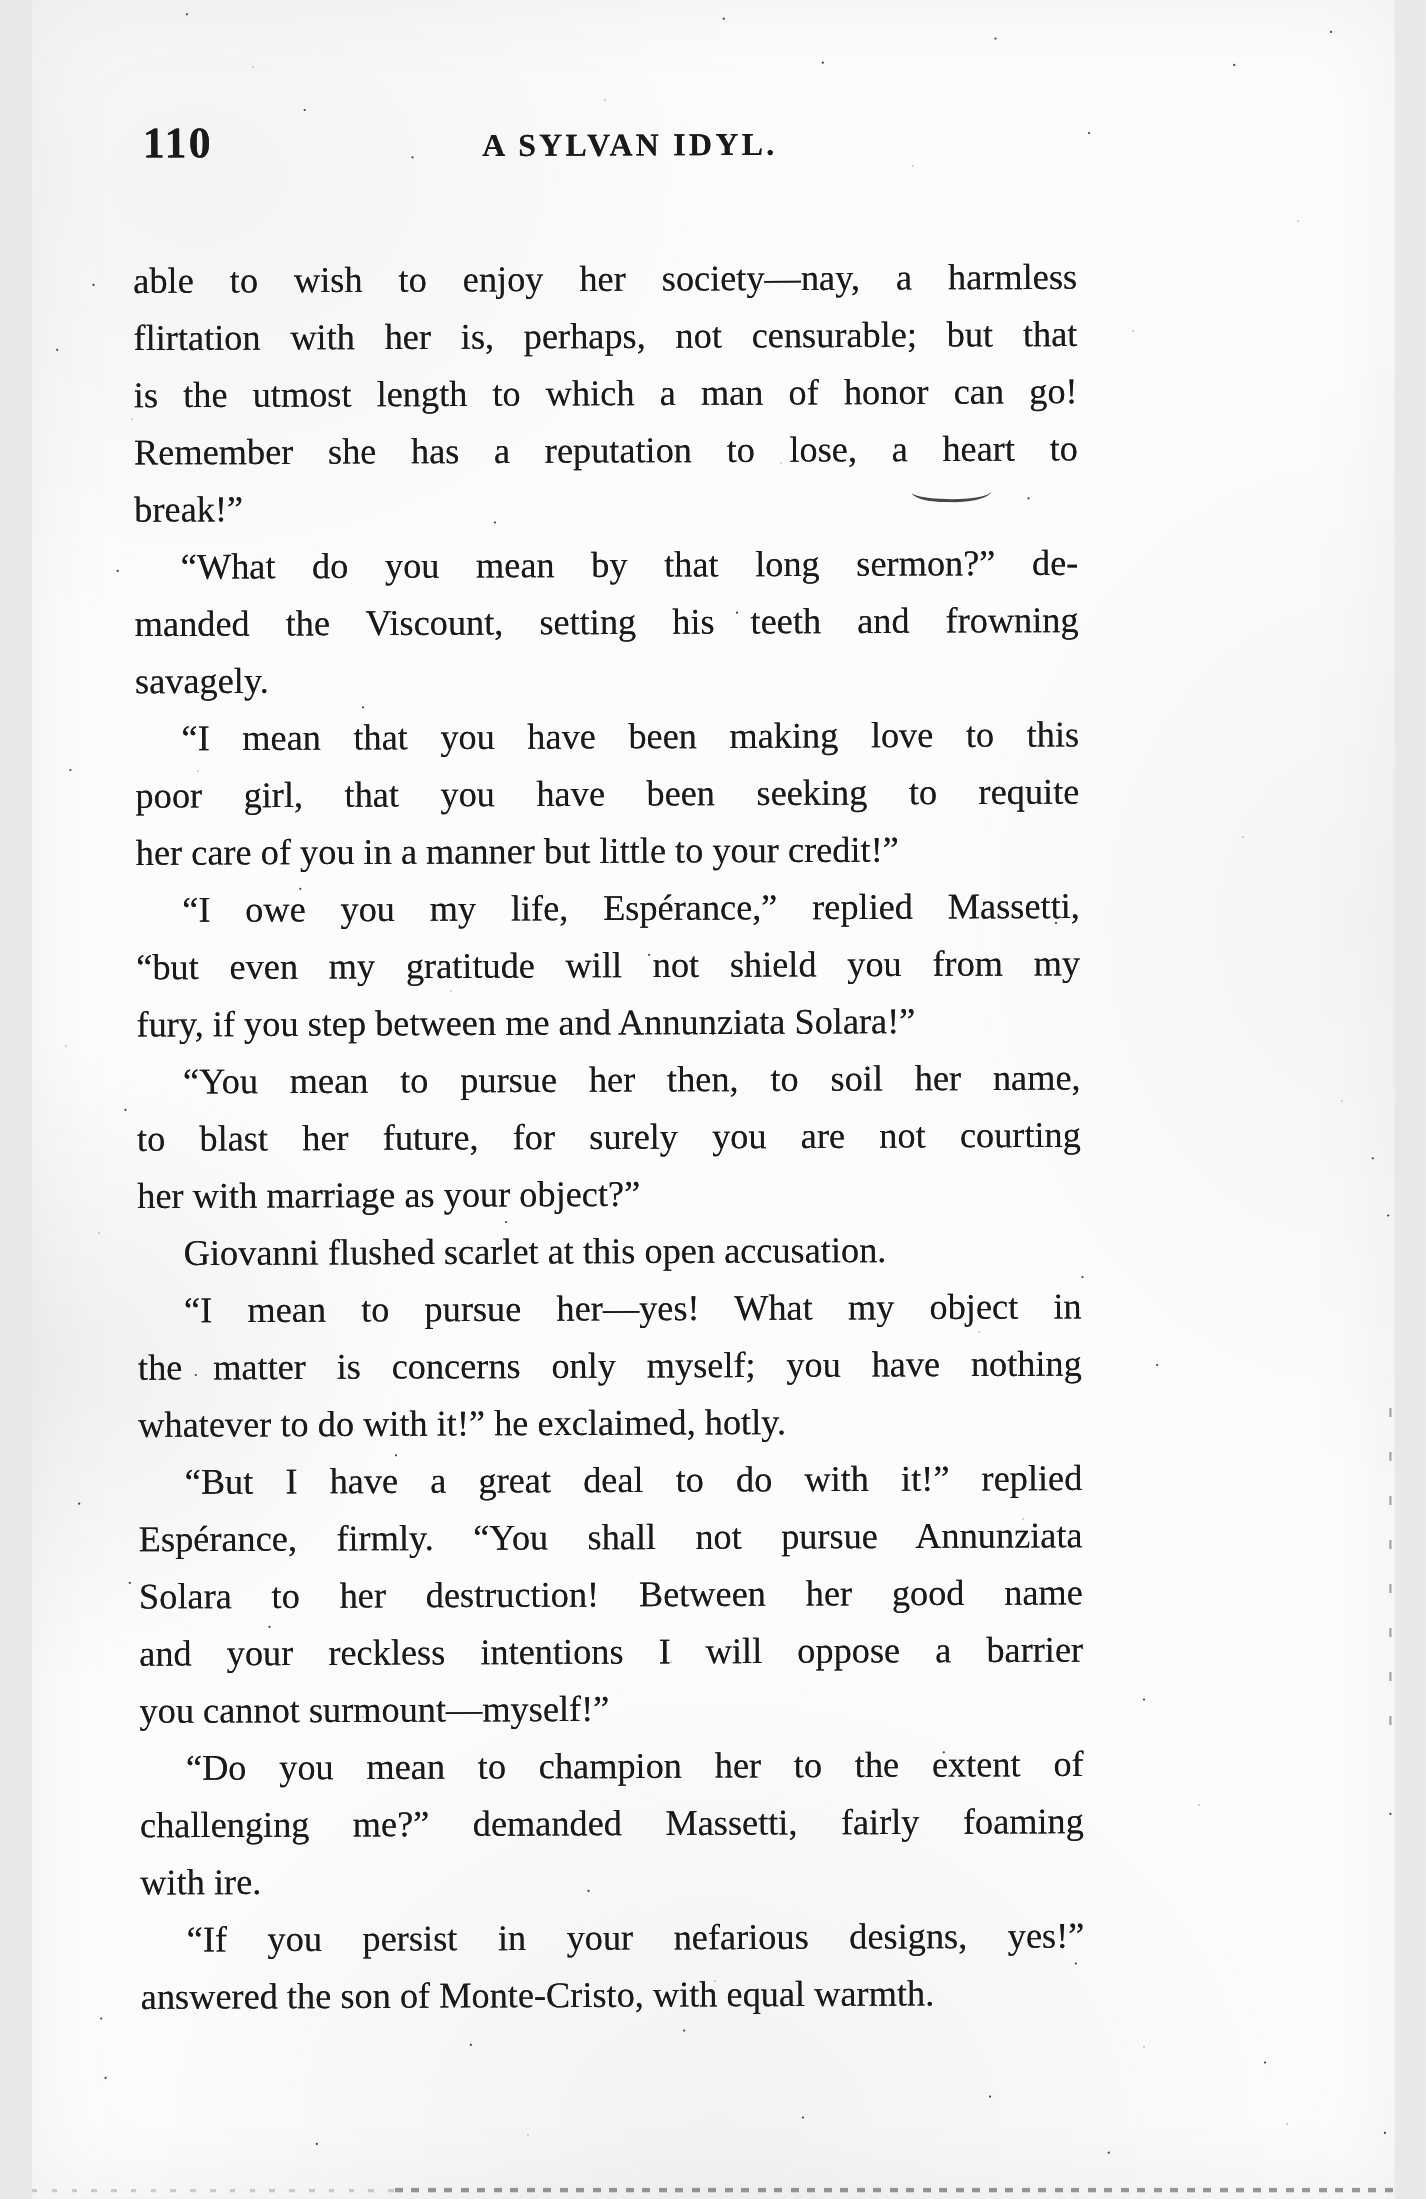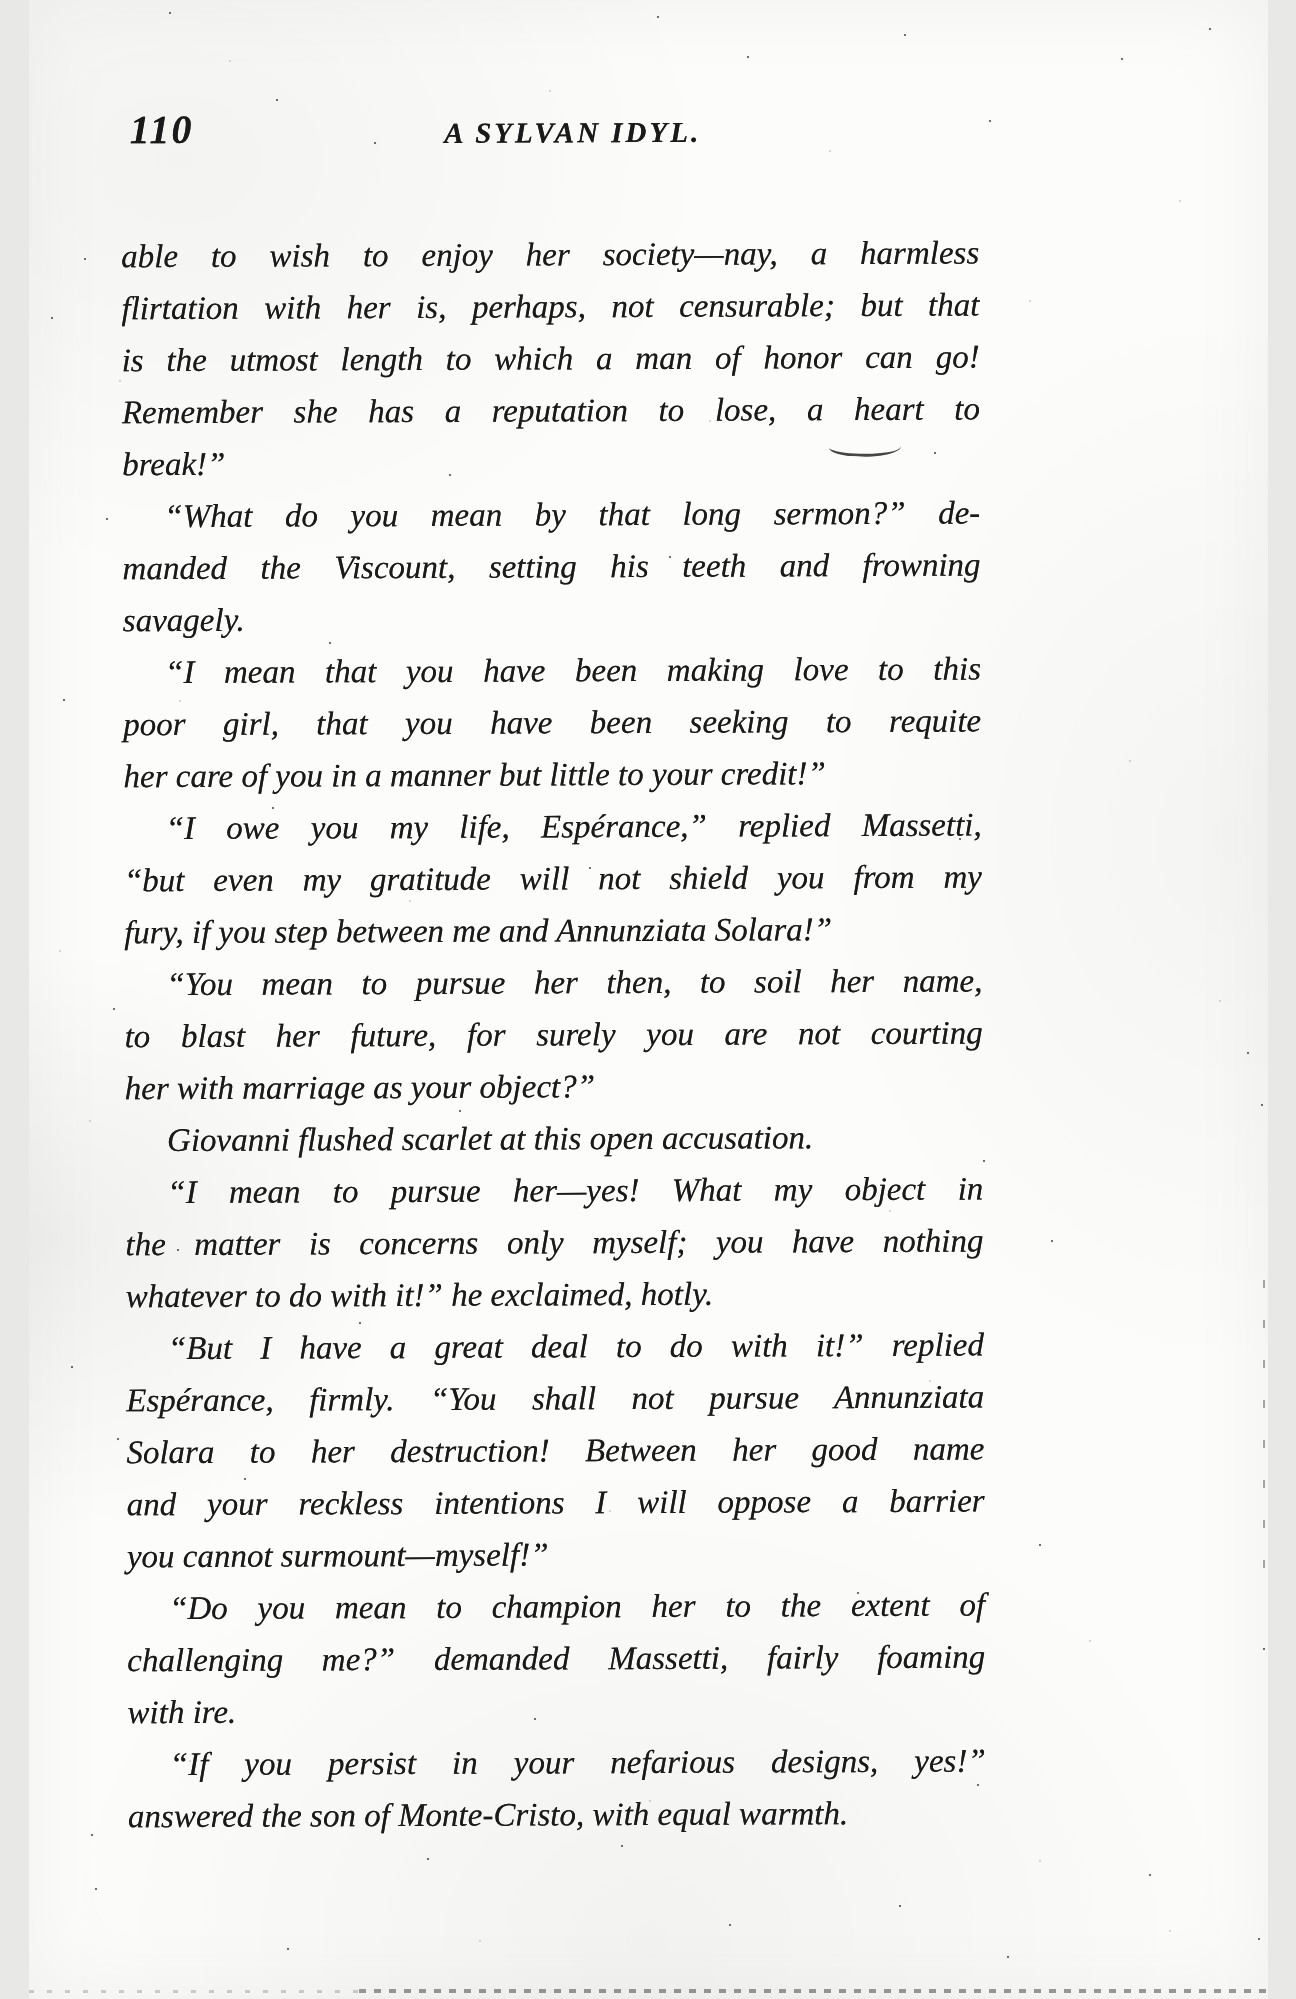--- a/index.html
+++ b/index.html
@@ -11,21 +11,20 @@
     background-color: #fcfcfa;
     background-image:
       radial-gradient(ellipse 900px 700px at 12% 8%,  rgba(0,0,0,0.035), transparent 60%),
       radial-gradient(ellipse 700px 900px at 97% 42%, rgba(0,0,0,0.030), transparent 60%),
       radial-gradient(ellipse 1000px 800px at 50% 97%, rgba(0,0,0,0.040), transparent 60%),
       radial-gradient(ellipse 500px 420px at 2% 62%,  rgba(0,0,0,0.050), transparent 70%);
     box-shadow: inset 0 0 90px rgba(0,0,0,0.05);
     overflow: hidden;
     font-family: "Liberation Serif", "DejaVu Serif", serif;
     color: #1a1a1a;
-    font-style: italic;
   }
   .content {
     position: absolute;
     inset: 0;
     transform: rotate(-0.25deg);
     transform-origin: 50% 45%;
   }
   .pagenum {
     position: absolute;
     left: 104px;

